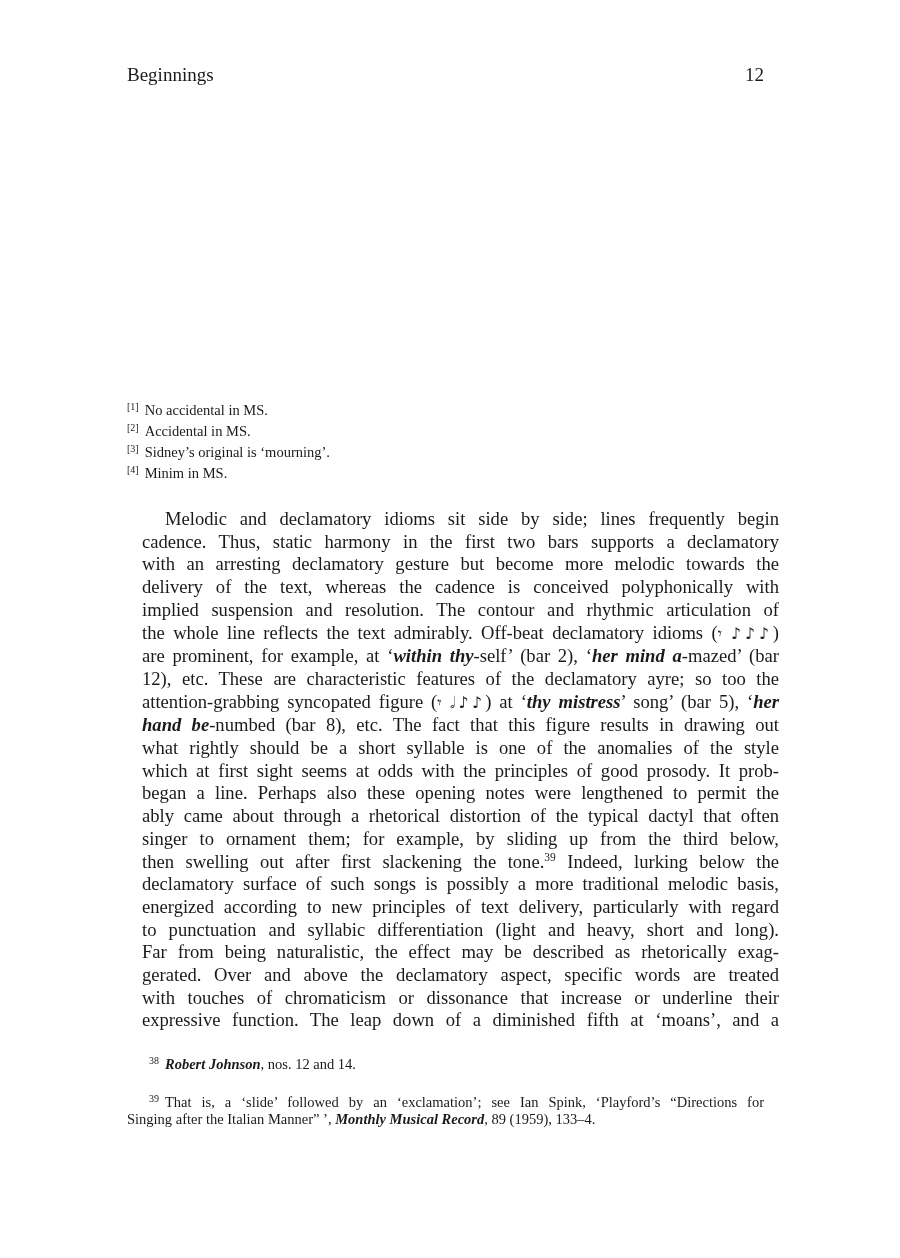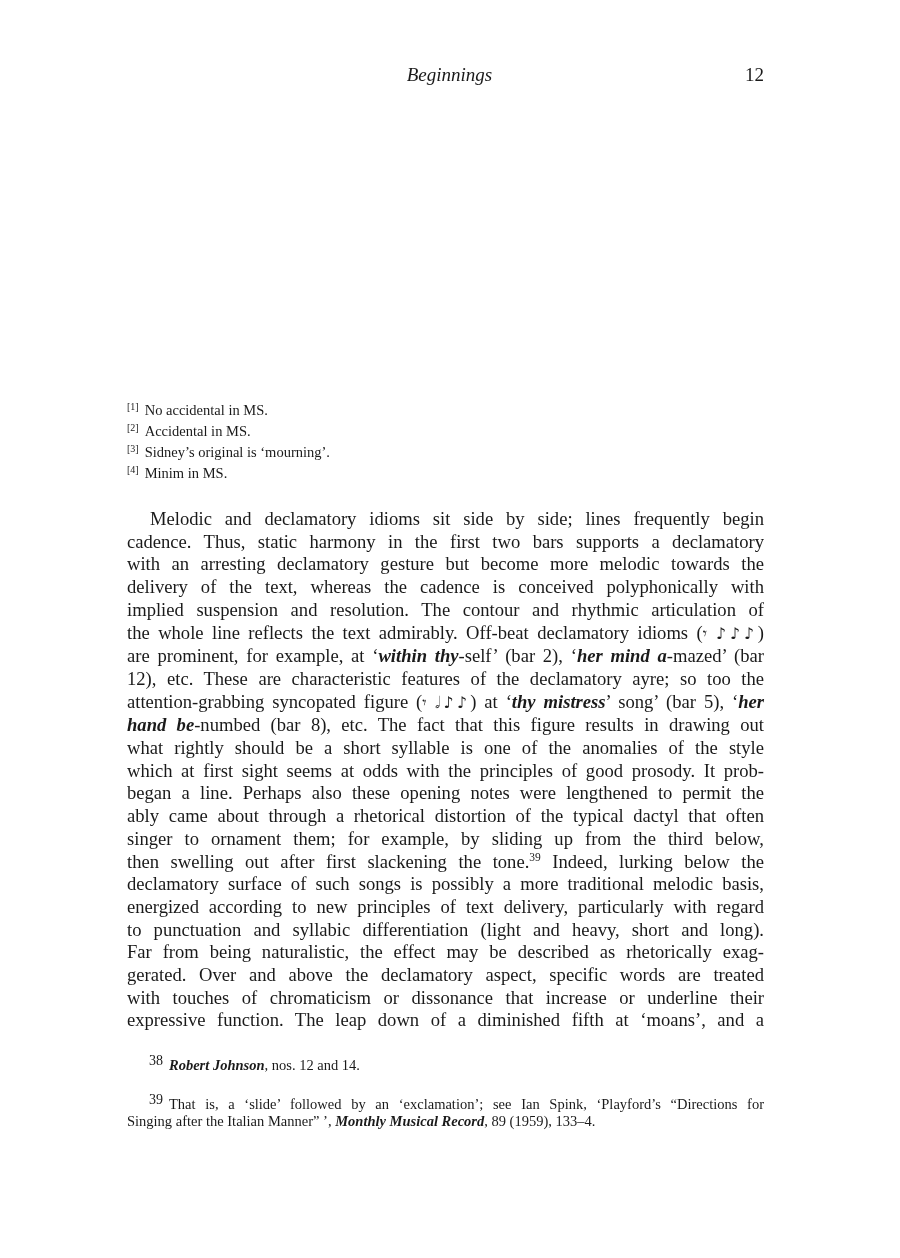--- a/index.html
+++ b/index.html
@@ -1,34 +1,34 @@
 <!DOCTYPE html>
 <html><head>
 <meta charset="utf-8">
 <style>
   html, body { margin: 0; padding: 0; background: #ffffff; }
   body { width: 900px; height: 1258px; position: relative; overflow: hidden;
          font-family: "Liberation Serif", "DejaVu Serif", serif; color: #1a1a1a; }
   .page { position: absolute; left: 0; top: 0; width: 900px; height: 1258px; }
   .running-head { position: absolute; top: 64px; left: 127px; width: 637px; height: 28px;
                   font-size: 19px; }
-  .running-title { position: absolute; left: 8px; right: 0; text-align: center; font-style: italic; }
+  .running-title { position: absolute; left: 0; right: 0; text-align: left; }
   .page-number { position: absolute; right: 0; top: 0; }
   .notes { position: absolute; left: 127px; top: 398px; width: 400px; font-size: 14.5px; line-height: 17px; }
   .note { white-space: nowrap; }
   .note sup { font-size: 10px; vertical-align: 5px; margin-right: 6px; }
-  .body-text { position: absolute; left: 127px; top: 508px; width: 637px;
+  .body-text { position: absolute; left: 142px; top: 508px; width: 637px;
                font-size: 18.6px; line-height: 22.7px; text-align: justify; }
   .body-text .line { display: block; text-align: justify; text-align-last: justify; white-space: nowrap; }
   .body-text .line.first { text-indent: 23px; }
   .fnref { font-size: 11.5px; vertical-align: 7px; line-height: 0; }
   .music { font-family: "DejaVu Sans", sans-serif; font-size: 16px; }
   .footnotes { position: absolute; left: 127px; top: 1052px; width: 637px; font-size: 14.5px; line-height: 17px; }
   .fn { margin: 0; text-align: justify; }
-  .fn sup { font-size: 14px; vertical-align: 5px; margin-right: 6px; }
+  .fn sup { font-size: 10px; vertical-align: 5px; margin-right: 6px; }
   .fn .fn-first { text-indent: 22px; display: block; }
   i { font-style: italic; font-weight: bold; }
 </style>
 </head>
 <body>
 
 <div class="page">
 
   <div class="running-head">
     <span class="running-title">Beginnings</span>

